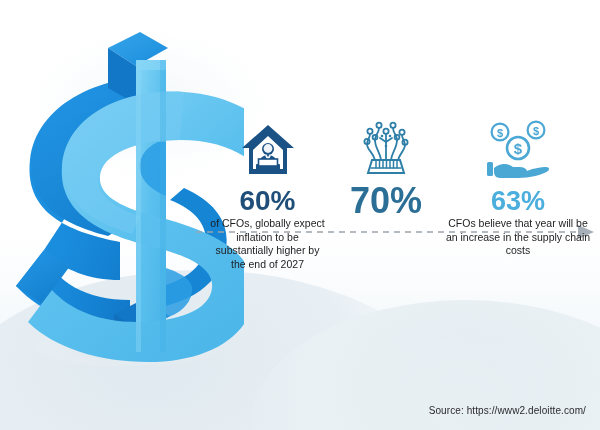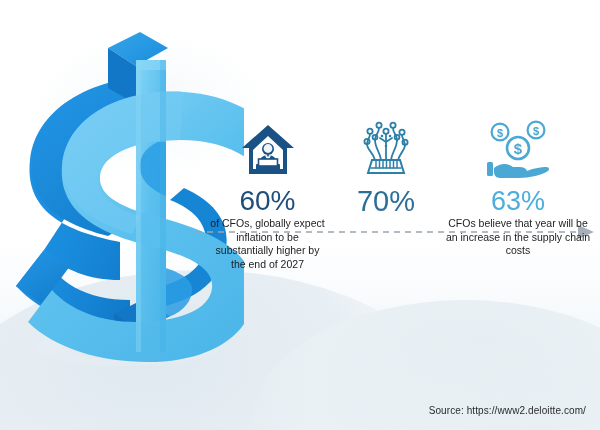--- a/index.html
+++ b/index.html
@@ -75,26 +75,26 @@
     height:62px;
     display:flex;
     align-items:flex-end;
     justify-content:center;
   }
   .icon-wrap svg { display:block; }
 
   .pct {
     font-size:28px;
     line-height:30px;
-    font-weight:400;
+    font-weight:700;
     letter-spacing:0px;
     margin-top:6px;
   }
   .pct-1 { color:#1f4e79; }
-  .pct-2 { color:#2b6e96; font-size:29px; }
+  .pct-2 { color:#2b6e96; font-size:36px; }
   .pct-3 { color:#4baedd; font-size:27px; }
 
   .desc {
     font-size:10.5px;
     line-height:13.5px;
     color:#1d1d1f;
     margin-top:1px;
     padding:0 4px;
   }
   .desc-3 { padding:0 1px; }

